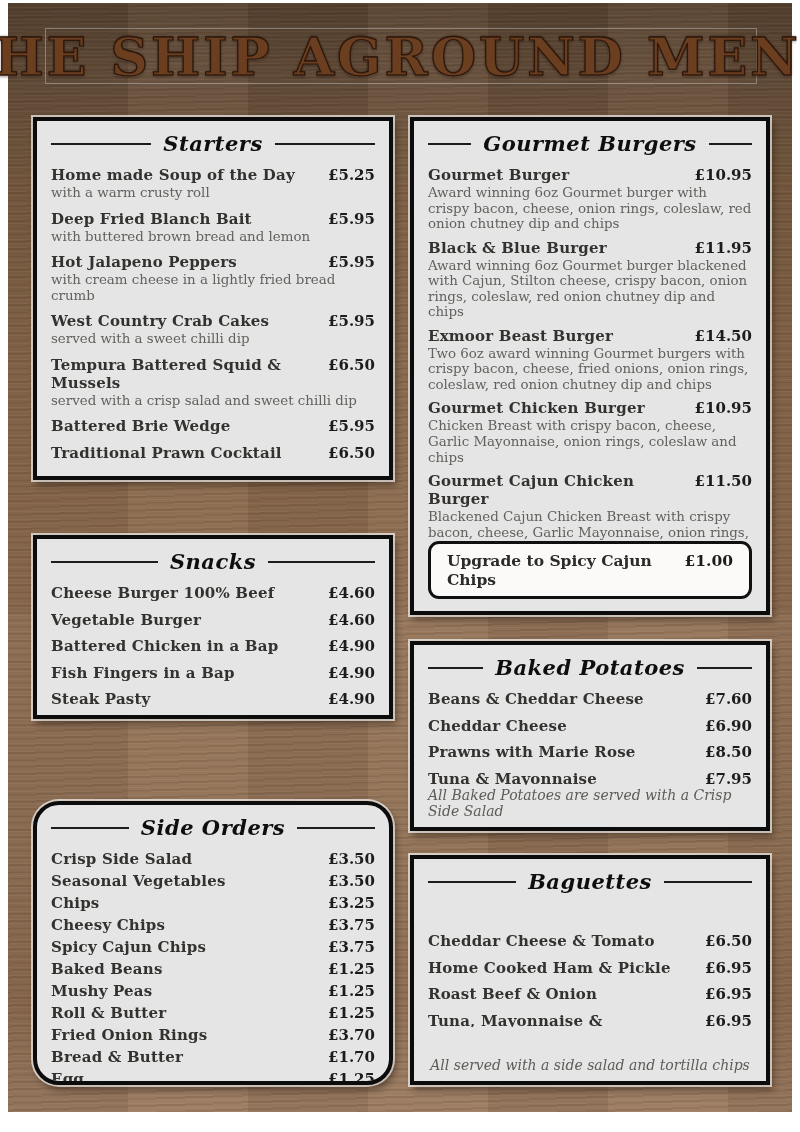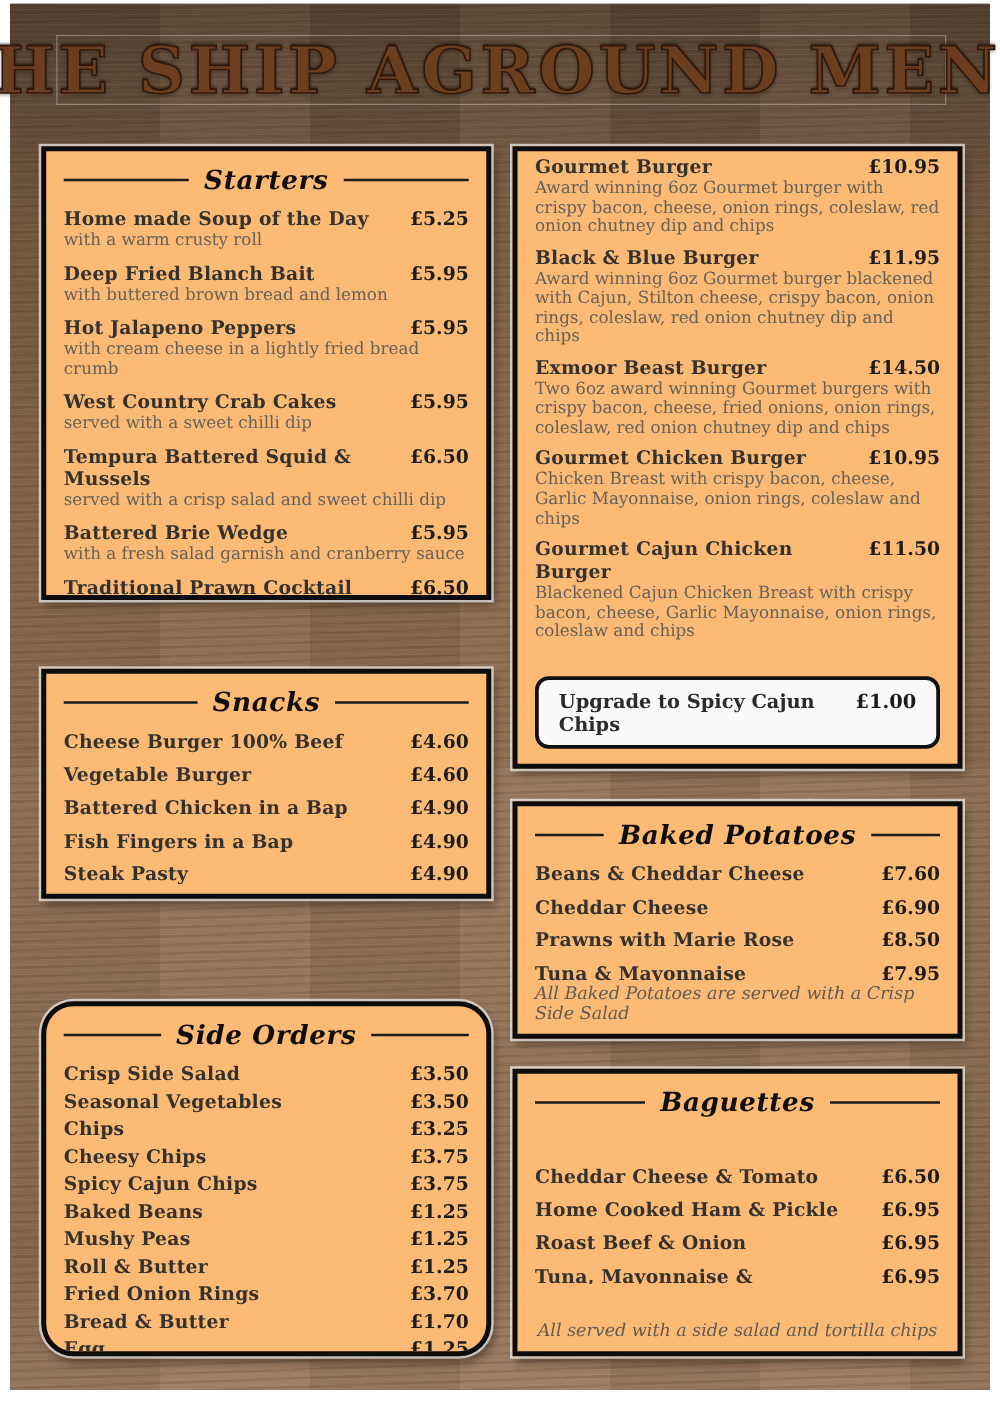--- a/index.html
+++ b/index.html
@@ -26,21 +26,21 @@
   }
   .main-title{
     font-family:"DejaVu Serif","Liberation Serif",serif;
     font-weight:bold;font-size:52px;letter-spacing:3px;white-space:nowrap;
     color:#6b3e20;
     -webkit-text-stroke:1.3px #2d170a;
     text-shadow:0 1px 1px rgba(255,225,190,0.22), 0 -1px 2px rgba(20,8,2,0.55), 0 2px 3px rgba(20,10,4,0.4);
   }
   
   .panel{
-    position:absolute;background:#fdba74;border:4px solid #0c0c0c;
+    position:absolute;background:#e5e5e5;border:4px solid #0c0c0c;
     box-shadow:0 0 0 2px rgba(255,255,255,0.65), 3px 5px 7px rgba(25,13,5,0.45);
     box-sizing:border-box;display:flex;flex-direction:column;overflow:hidden;
   }
   .p-starters {left:33px;  top:117px; width:360px; height:363px;}
   .p-snacks   {left:33px;  top:535px; width:360px; height:184px;}
   .p-sides    {left:33px;  top:801px; width:360px; height:284px;border-radius:26px;}
   .p-gourmet  {left:410px; top:117px; width:360px; height:498px;}
   .p-baked    {left:410px; top:641px; width:360px; height:190px;}
   .p-baguettes{left:410px; top:855px; width:360px; height:230px;gap:28px;}
 
@@ -123,21 +123,20 @@
           <span class="item-name">Tempura Battered Squid &amp; Mussels</span>
           <span class="item-price">£6.50</span>
         </div>
         <div class="item-desc">served with a crisp salad and sweet chilli dip</div>
       </div>
       <div class="item">
         <div class="item-line">
           <span class="item-name">Battered Brie Wedge</span>
           <span class="item-price">£5.95</span>
         </div>
-        <div class="item-desc">with a fresh salad garnish and cranberry sauce</div>
       </div>
       <div class="item">
         <div class="item-line">
           <span class="item-name">Traditional Prawn Cocktail</span>
           <span class="item-price">£6.50</span>
         </div>
       </div>
     </div>
 </div>
 
@@ -257,20 +256,25 @@
       <div class="item">
         <div class="item-line">
           <span class="item-name">Egg</span>
           <span class="item-price">£1.25</span>
         </div>
       </div>
     </div>
 </div>
 
 <div class="panel p-gourmet">
+  <div class="section-head">
+    <div class="rule"></div>
+    <div class="section-title">Gourmet Burgers</div>
+    <div class="rule"></div>
+  </div>
   <div class="panel-body">
       <div class="item">
         <div class="item-line">
           <span class="item-name">Gourmet Burger</span>
           <span class="item-price">£10.95</span>
         </div>
         <div class="item-desc">Award winning 6oz Gourmet burger with crispy bacon, cheese, onion rings, coleslaw, red onion chutney dip and chips</div>
       </div>
       <div class="item">
         <div class="item-line">

